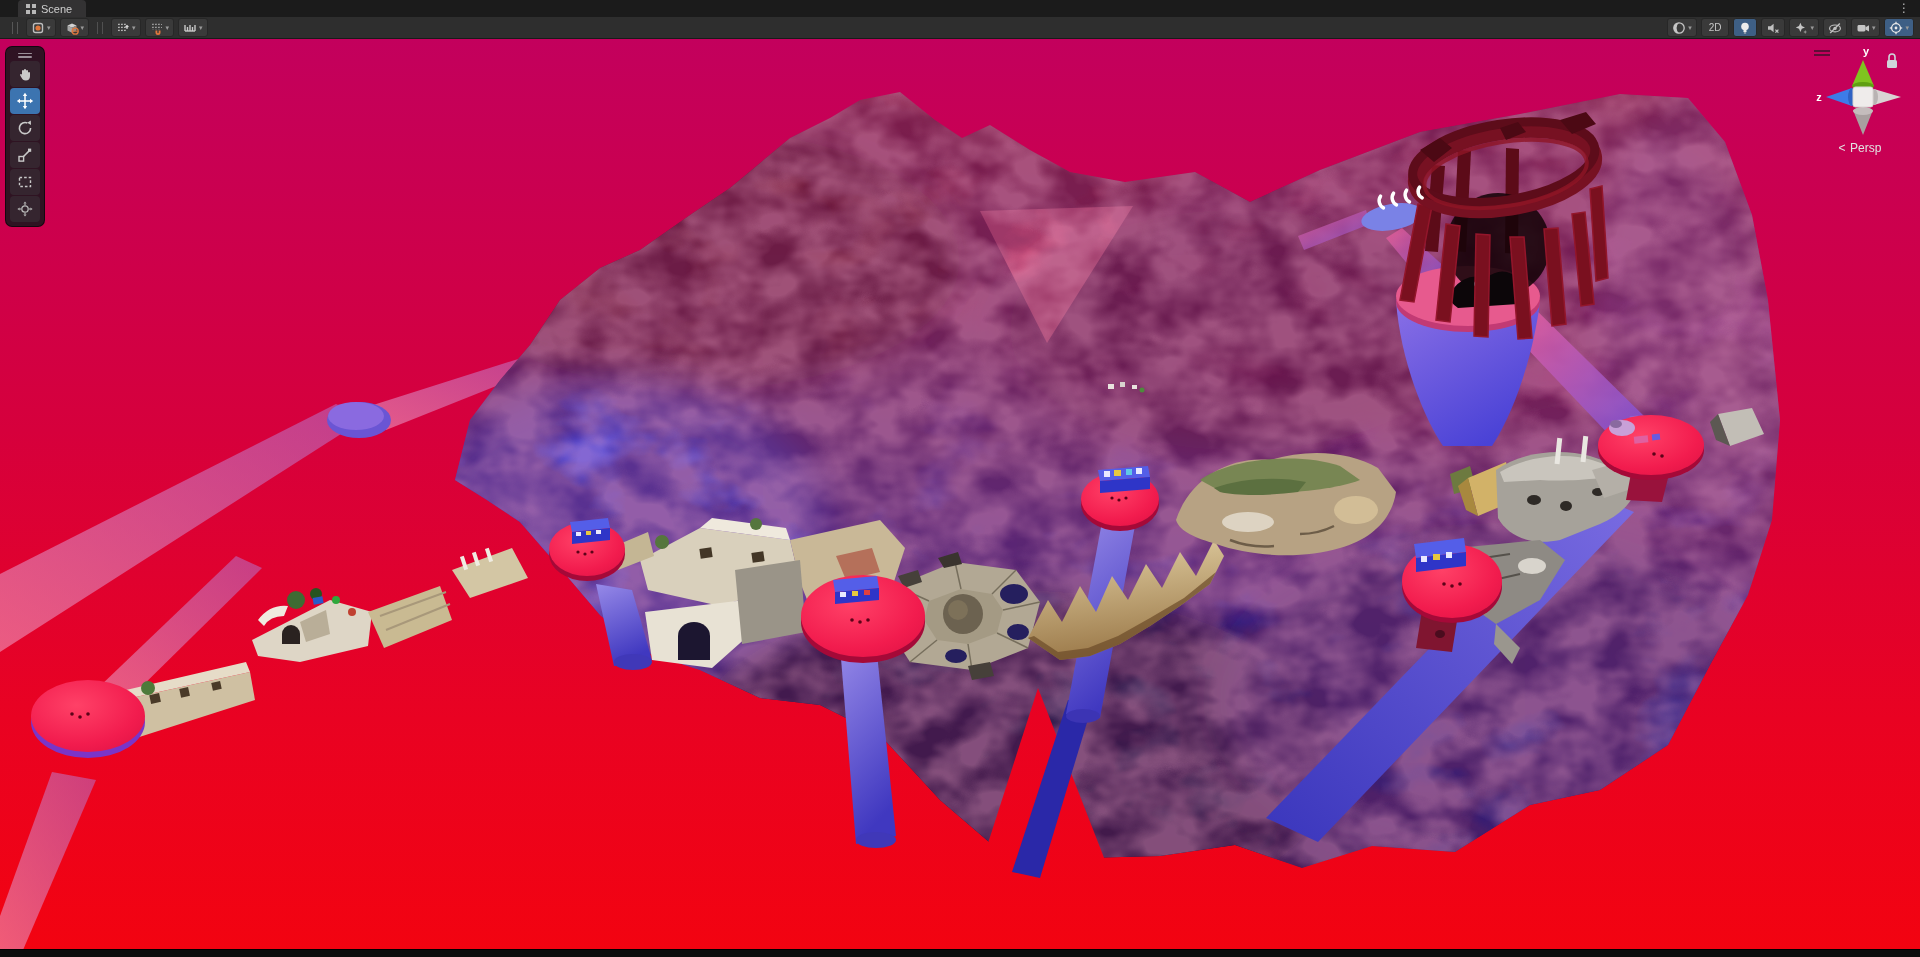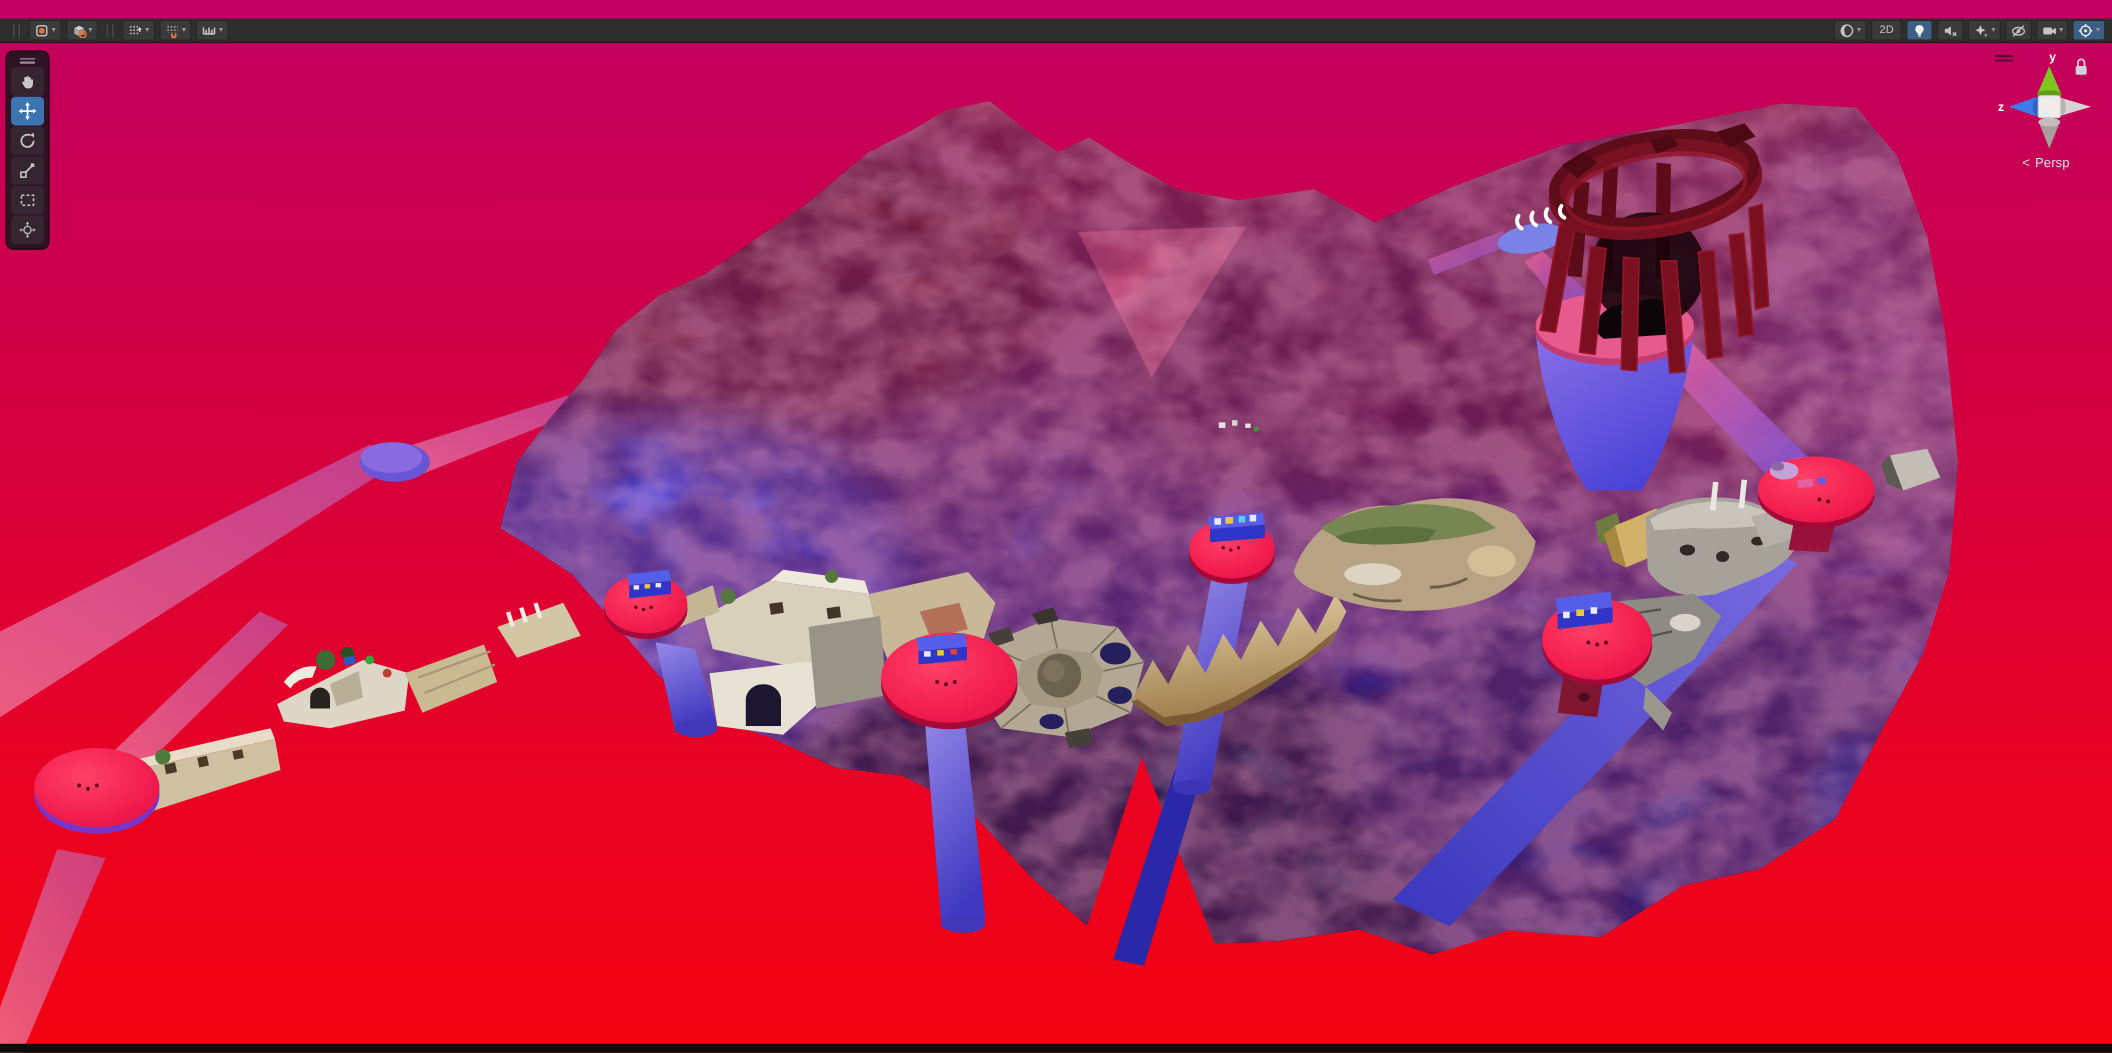--- a/index.html
+++ b/index.html
@@ -400,20 +400,34 @@
     </g>
 
     <g stroke="#ffffff" stroke-width="3.5" fill="none" stroke-linecap="round">
       <path d="M1382,196 a8,8 0 0 0 0,12" transform="rotate(-14 1382 202)"></path>
       <path d="M1395,193 a8,8 0 0 0 0,12" transform="rotate(-14 1395 199)"></path>
       <path d="M1408,190 a8,8 0 0 0 0,12" transform="rotate(-14 1408 196)"></path>
       <path d="M1421,187 a7,7 0 0 0 0,11" transform="rotate(-14 1421 193)"></path>
     </g>
   </svg>
 
+  <div class="tabbar">
+    <div class="tab">
+      <svg width="10" height="10" viewBox="0 0 10 10">
+        <g fill="#b8b8b8">
+            <rect x="0" y="0" width="4" height="4"></rect>
+            <rect x="6" y="0" width="4" height="4"></rect>
+        <rect x="0" y="6" width="4" height="4"></rect>
+            <rect x="6" y="6" width="4" height="4"></rect>
+          </g>
+      </svg>
+      <span>Scene</span>
+    </div>
+    <div class="kebab">⋮</div>
+  </div>
 
   <div class="toolbar">
     <div class="grip"></div>
     <div class="tb-group">
       <div class="tb-btn">
         <svg width="14" height="14" viewBox="0 0 14 14">
           <rect x="2.5" y="2.5" width="9" height="9" rx="2" fill="none" stroke="#bdbdbd" stroke-width="1.4"></rect>
           <circle cx="7" cy="7" r="2.6" fill="#e0763c"></circle>
         </svg>
           <span class="caret">▾</span>

